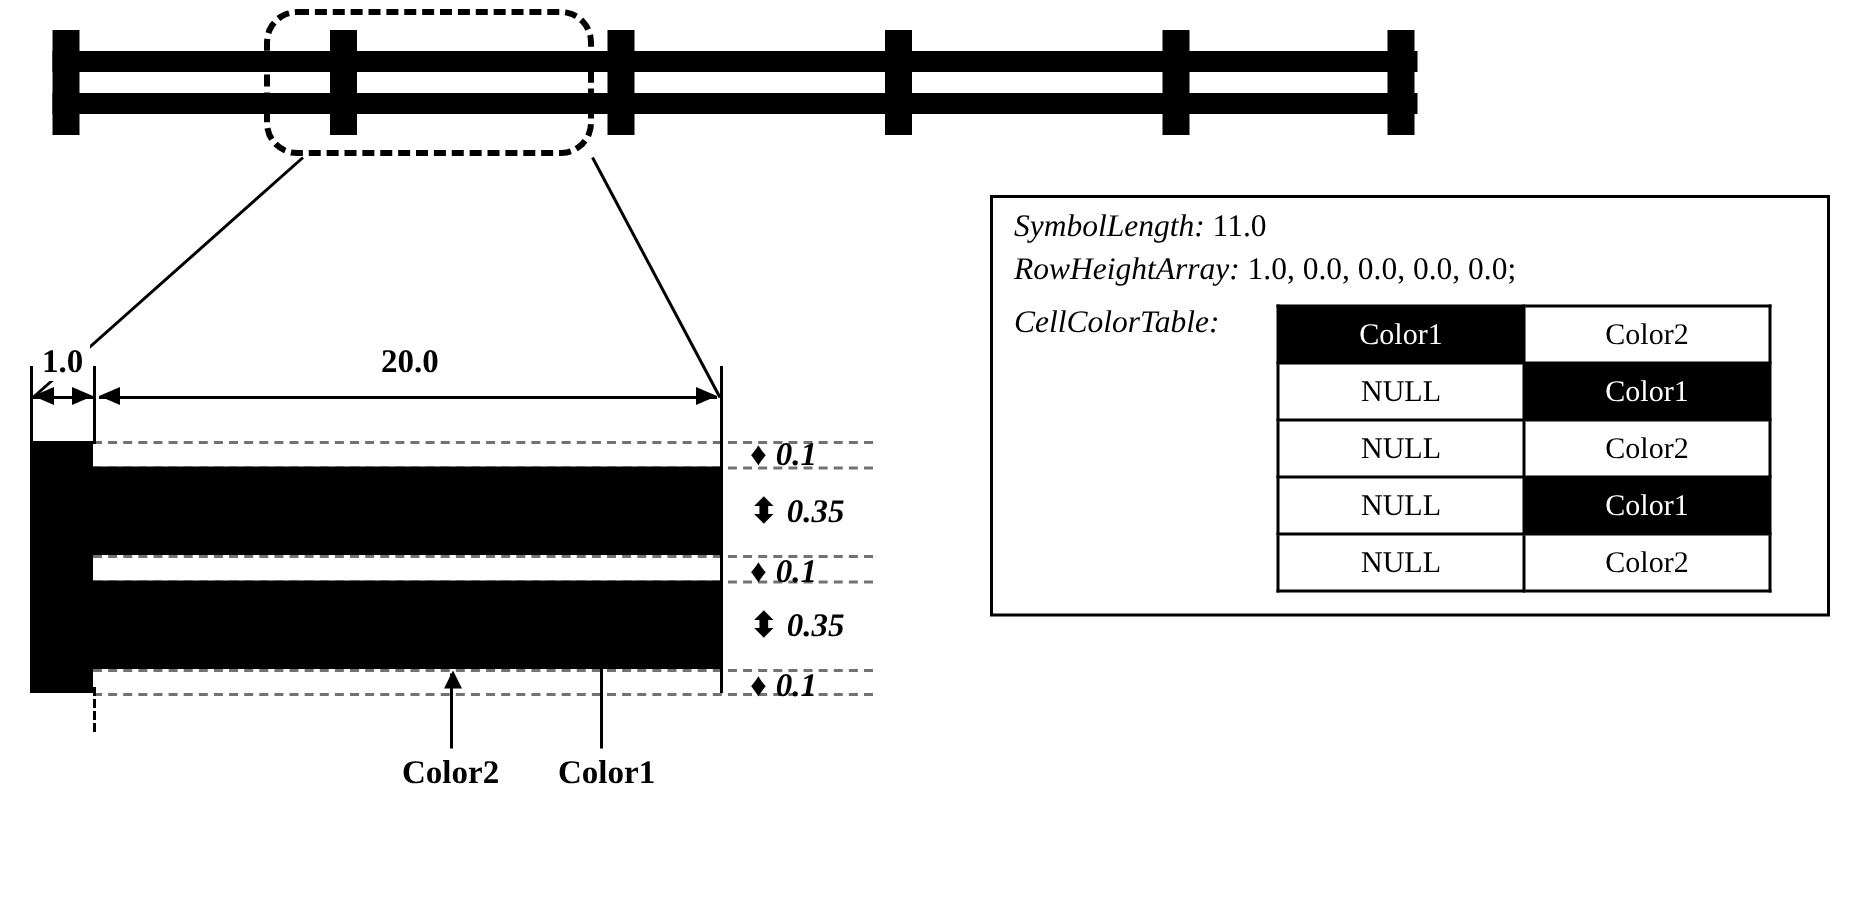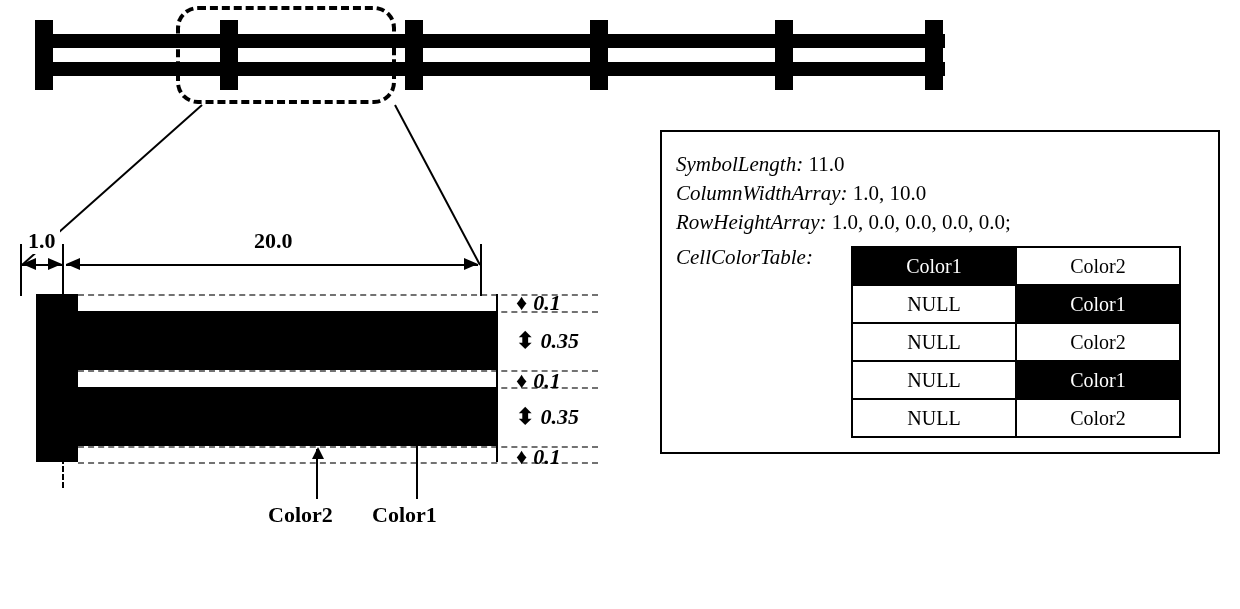--- a/index.html
+++ b/index.html
@@ -77,21 +77,21 @@
   .dim-label {
     position: absolute;
     font-weight: bold;
     font-size: 22px;
     background: #fff;
     padding: 0 4px;
   }
   .stack {
     position: relative;
     width: 460px;
-    margin-left: 16px;
+    margin-left: 0;
   }
   .col1 {
     position: absolute;
     left: 0; top: 0;
     width: 42px;
     height: 168px;
     background: #000;
   }
   .row {
     position: absolute;
@@ -139,21 +139,21 @@
     font-weight: bold;
     font-size: 22px;
   }
   
   .parambox {
     position: absolute;
     top: 130px;
     right: 20px;
     width: 560px;
     border: 2px solid #000;
-    padding: 16px 14px 14px 14px;
+    padding: 2px 14px 14px 14px;
     box-sizing: border-box;
   }
   .param-line {
     font-size: 21px;
     margin: 4px 0;
   }
   .param-line .k {
     font-style: italic;
     font-weight: normal;
   }
@@ -247,21 +247,20 @@
     <div class="legend-arrow" style="left:380px; top:130px; height:75px"></div>
   </div>
   <div class="legend-label" style="left:248px; top:252px">Color2</div>
   <div class="legend-label" style="left:352px; top:252px">Color1</div>
 
   <div style="position:absolute; left:42px; top:208px; height:30px; border-left:2px dashed #000"></div>
 </div>
 
 <div class="parambox">
   <div class="param-line"><span class="k">SymbolLength:</span> <span>11.0</span></div>
-  <div class="param-line"><span class="k">ColumnWidthArray:</span> <span>1.0, 10.0</span></div>
   <div class="param-line"><span class="k">RowHeightArray:</span> <span>1.0, 0.0, 0.0, 0.0, 0.0;</span></div>
   <div class="cell-row">
     <div class="param-line" style="margin-top:6px"><span class="k">CellColorTable:</span></div>
   </div>
   <table class="cct" style="margin-top:-28px">
     <tbody id="cct-body">
         <tr>
           <td class="dark">Color1</td>
           <td>Color2</td>
         </tr>

